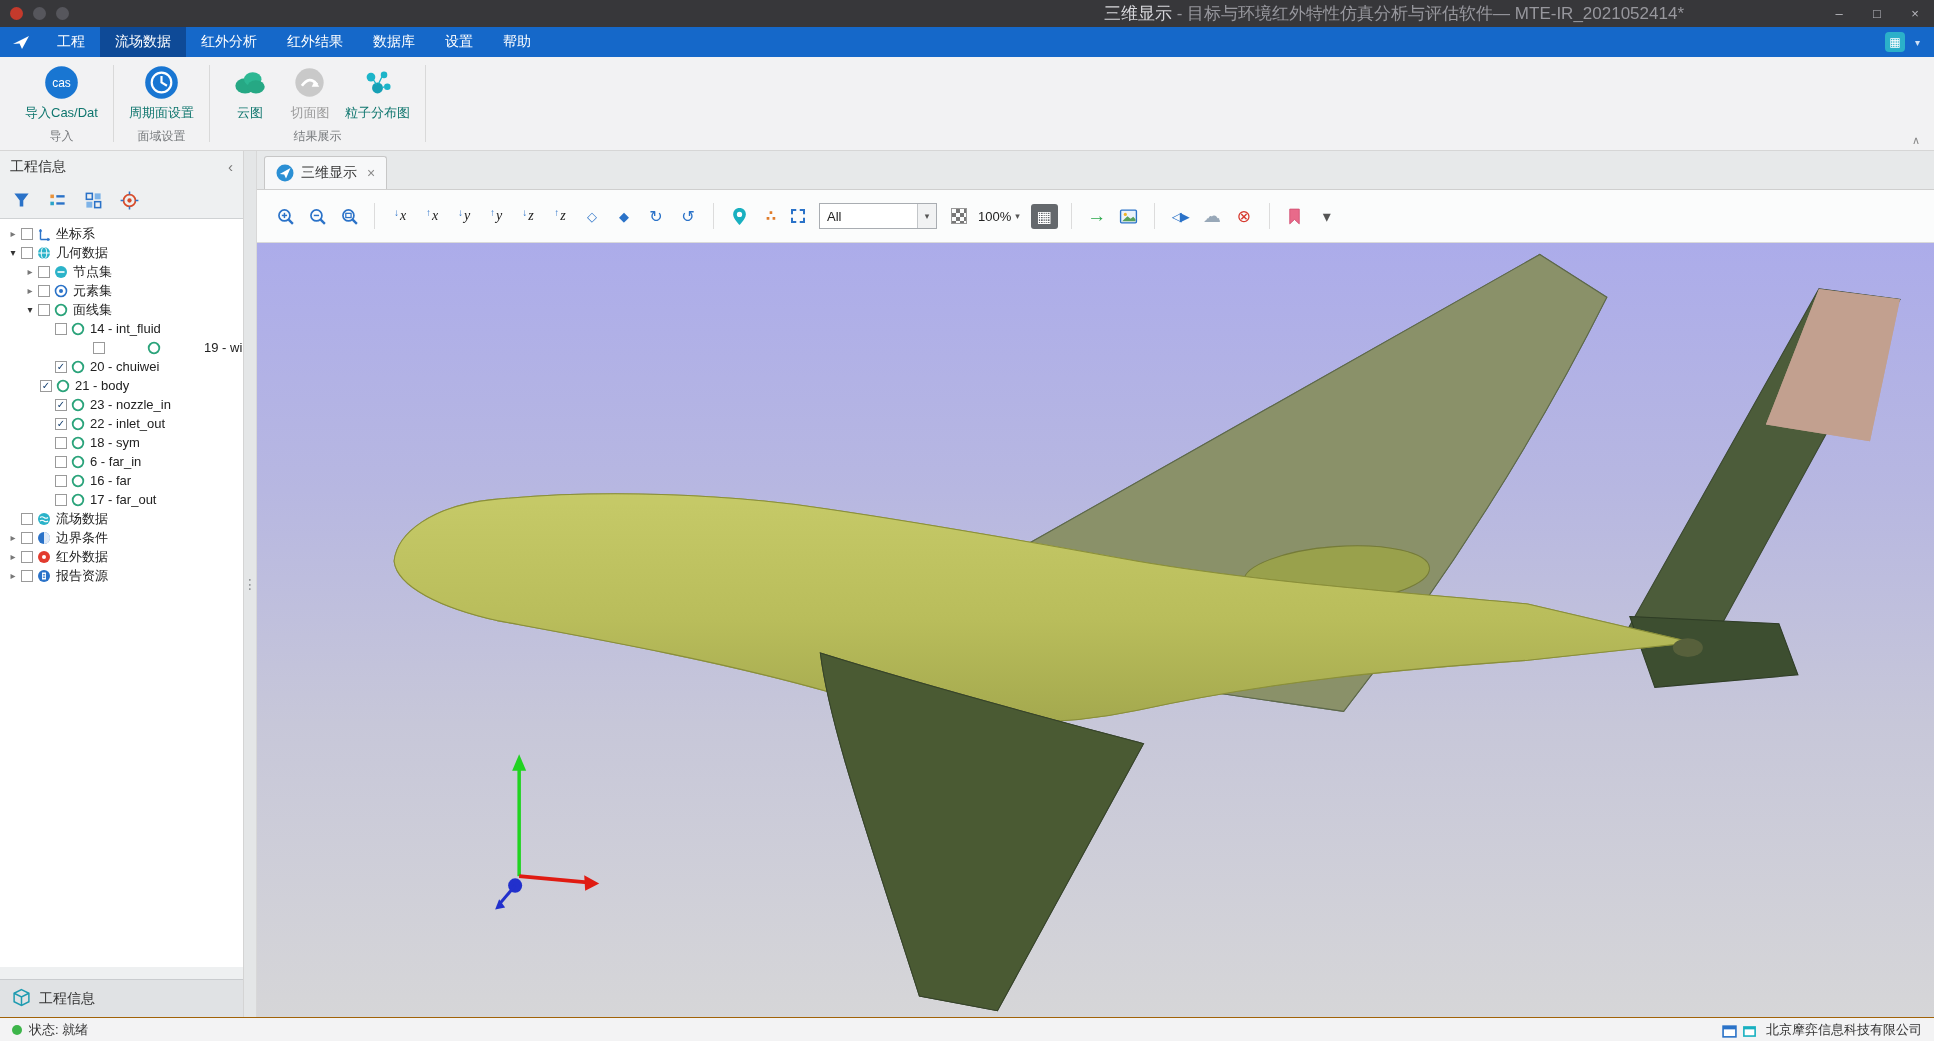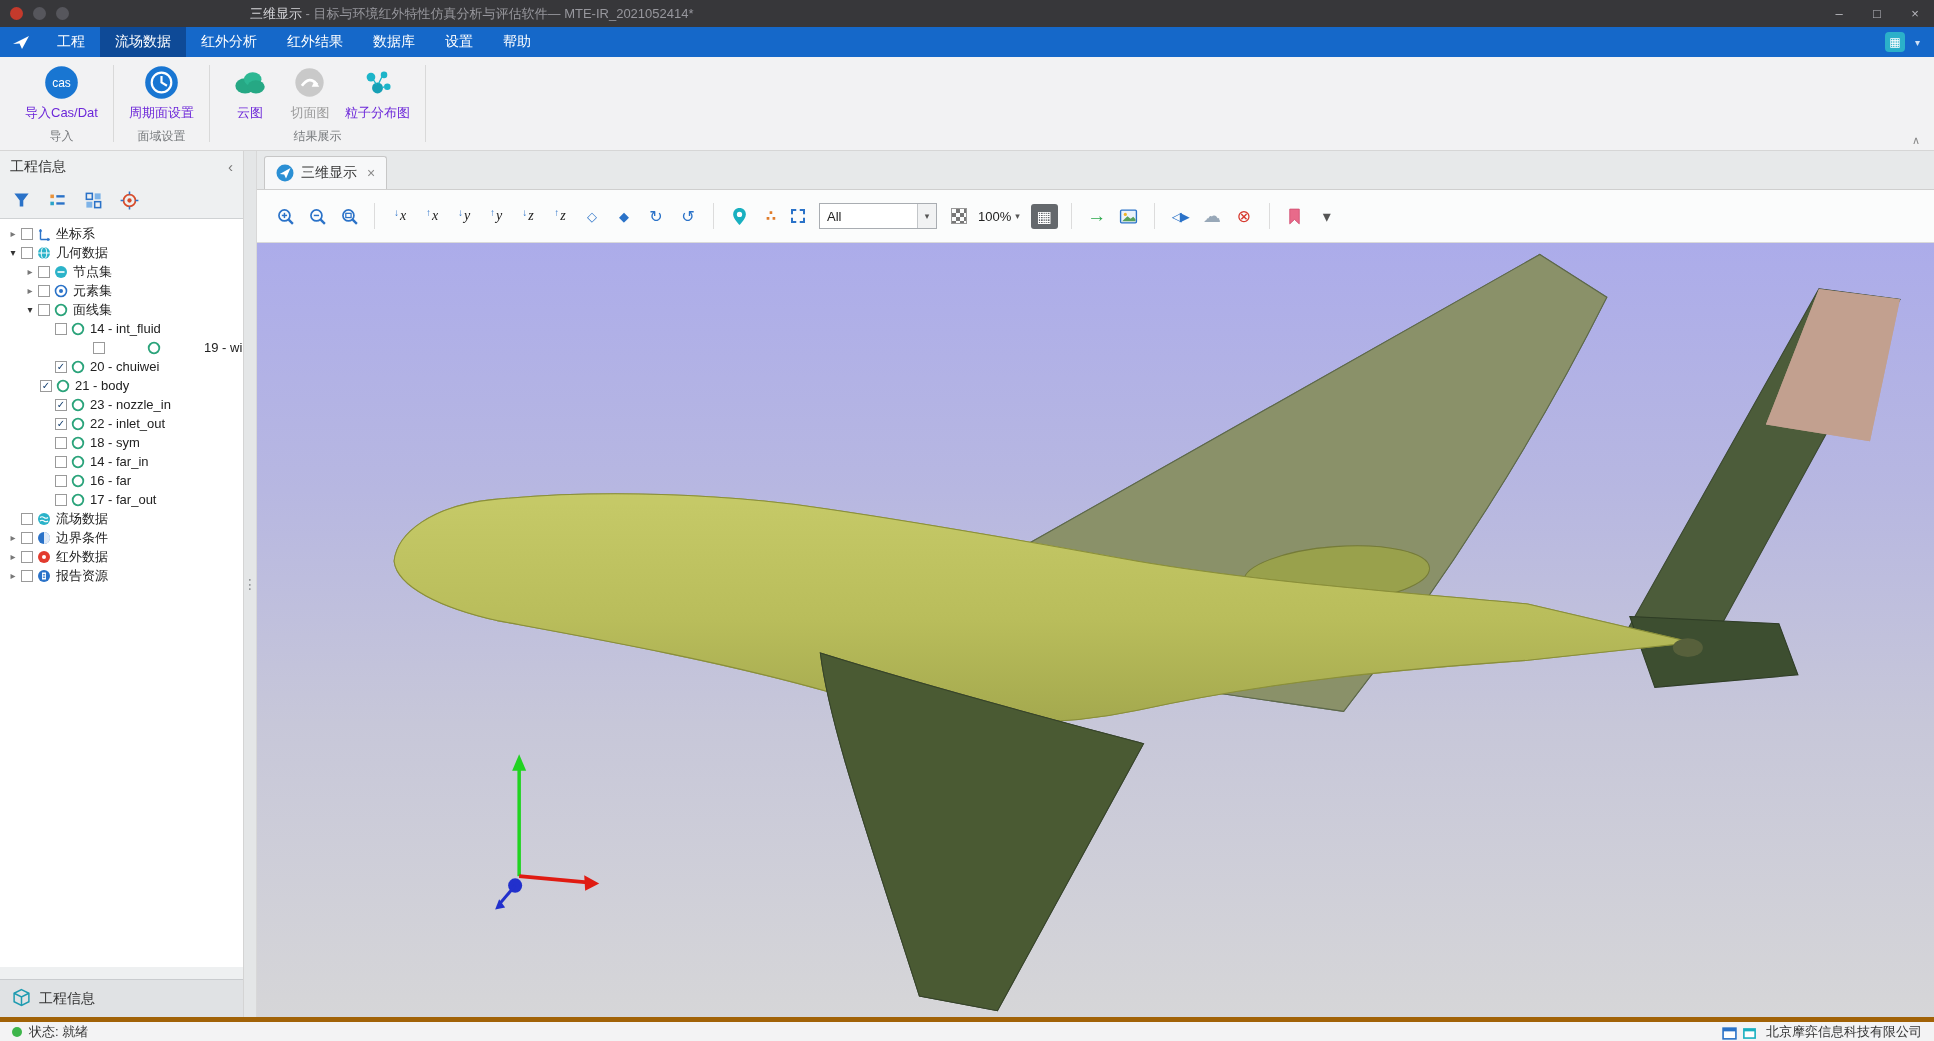--- a/index.html
+++ b/index.html
@@ -4,21 +4,21 @@
 <style>
 *{box-sizing:border-box}
 html,body{margin:0;padding:0}
 body{width:1934px;height:1041px;overflow:hidden;font-family:"Liberation Sans","DejaVu Sans",sans-serif;background:#e8e8e8}
 #app{display:flex;flex-direction:column;width:100%;height:100%}
 
 
 #titlebar{height:27px;background:#37373a;display:flex;align-items:center;flex:none}
 .tb-left{display:flex;align-items:center;gap:10px;padding-left:10px;width:250px;flex:none}
 .tb-dot{width:13px;height:13px;border-radius:50%;flex:none}
-.tb-title{flex:1;text-align:left;font-size:13px;white-space:nowrap;overflow:hidden}
+.tb-title{flex:1;text-align:right;font-size:17px;white-space:nowrap;overflow:hidden}
 .tb-title .prim{color:#d6d6da}
 .tb-title .sec{color:#97979d}
 .tb-controls{width:250px;display:flex;justify-content:flex-end;align-items:center;flex:none}
 .tb-ctl{width:38px;text-align:center;font-size:13px;color:#b9b9bf}
 
 
 #menubar{height:30px;background:#1568c9;display:flex;align-items:center;flex:none}
 #logo{width:42px;display:flex;justify-content:center}
 #logo svg{width:20px;height:20px}
 #menu-items{display:flex;height:100%}
@@ -28,21 +28,21 @@
 .mr-ic{width:20px;height:20px;border-radius:4px;background:#2bb0c9;color:#fff;font-size:12px;display:flex;align-items:center;justify-content:center}
 .mr-caret{color:#cfe0f5;font-size:10px}
 
 
 #ribbon{height:94px;background:#f2f2f3;border-bottom:1px solid #d6d6d6;position:relative;flex:none}
 #ribbon-groups{display:flex;height:100%;padding-left:12px}
 .r-group{display:flex;flex-direction:column}
 .r-btns{flex:1;display:flex;align-items:flex-start;padding:7px 8px 0}
 .r-btn{display:flex;flex-direction:column;align-items:center;min-width:60px;padding:0 5px}
 .r-icon svg{width:37px;height:37px;display:block}
-.r-label{font-size:13px;color:#6d28d9;margin-top:3px;white-space:nowrap}
+.r-label{font-size:13px;color:#0f766e;margin-top:3px;white-space:nowrap}
 .r-btn.disabled .r-label{color:#9a9a9a}
 .r-glabel{height:24px;text-align:center;font-size:12px;color:#76797c;line-height:20px}
 .r-sep{width:1px;background:#d9d9d9;margin:8px 2px}
 #ribbon-collapse{position:absolute;right:14px;bottom:3px;font-size:11px;color:#888}
 
 
 #content{flex:1;display:flex;min-height:0}
 
 
 #left-panel{width:244px;background:#eef0f1;display:flex;flex-direction:column;flex:none;border-right:1px solid #d4d4d4}
@@ -93,21 +93,21 @@
 [data-name="clear-red-icon"]{font-size:17px}
 [data-name="cloud-outline-icon"]{font-size:18px}
 [data-name="nodes-cluster-icon"]{font-size:15px;font-weight:bold}
 [data-name="view-iso-icon"],[data-name="view-iso2-icon"]{font-size:13px}
 
 #viewport{flex:1;position:relative;min-height:0;background:linear-gradient(180deg,#acacea 0%,#b7b7e1 32%,#c7c7d9 62%,#d6d6d8 100%)}
 #scene{position:absolute;inset:0;width:100%;height:100%}
 #messagebar{height:34px;background:#f3f4f5;border-top:1px solid #d8d8d8;display:flex;align-items:center;padding-left:15px;font-size:14px;color:#3c3c3c;flex:none}
 
 
-#statusbar{height:24px;background:#f3f3f4;border-top:5px solid #a16207;display:flex;align-items:center;font-size:13px;color:#333;flex:none;padding:0 12px}
+#statusbar{height:24px;background:#f3f3f4;border-top:1px solid #a16207;display:flex;align-items:center;font-size:13px;color:#333;flex:none;padding:0 12px}
 #status-left{display:flex;align-items:center;gap:7px}
 #status-dot{width:10px;height:10px;border-radius:50%}
 #status-right{margin-left:auto;display:flex;align-items:flex-end;gap:9px}
 #status-right svg{width:15px;height:15px;display:block}
 </style>
 </head>
 <body>
 
 <div id="app" data-name="application-window">
 
@@ -387,21 +387,21 @@
             <span class="tlabel" data-name="tree-item-label">18 - sym</span>
           </div>
           <div class="trow" data-name="tree-item" style="padding-left: 40px;">
             <span class="tarrow" data-name="expand-arrow-icon"></span>
             <span class="tcb" data-name="tree-item-checkbox"></span>
             <span class="tic" data-name="face-item-icon">
               <svg viewBox="0 0 14 14">
                 <circle cx="7" cy="7" r="5.3" fill="#fff" stroke="#2aa37a" stroke-width="1.8"></circle>
               </svg>
             </span>
-            <span class="tlabel" data-name="tree-item-label">14 - far_in</span>
+            <span class="tlabel" data-name="tree-item-label">6 - far_in</span>
           </div>
           <div class="trow" data-name="tree-item" style="padding-left: 40px;">
             <span class="tarrow" data-name="expand-arrow-icon"></span>
             <span class="tcb" data-name="tree-item-checkbox"></span>
             <span class="tic" data-name="face-item-icon">
               <svg viewBox="0 0 14 14">
                 <circle cx="7" cy="7" r="5.3" fill="#fff" stroke="#2aa37a" stroke-width="1.8"></circle>
               </svg>
             </span>
             <span class="tlabel" data-name="tree-item-label">16 - far</span>

